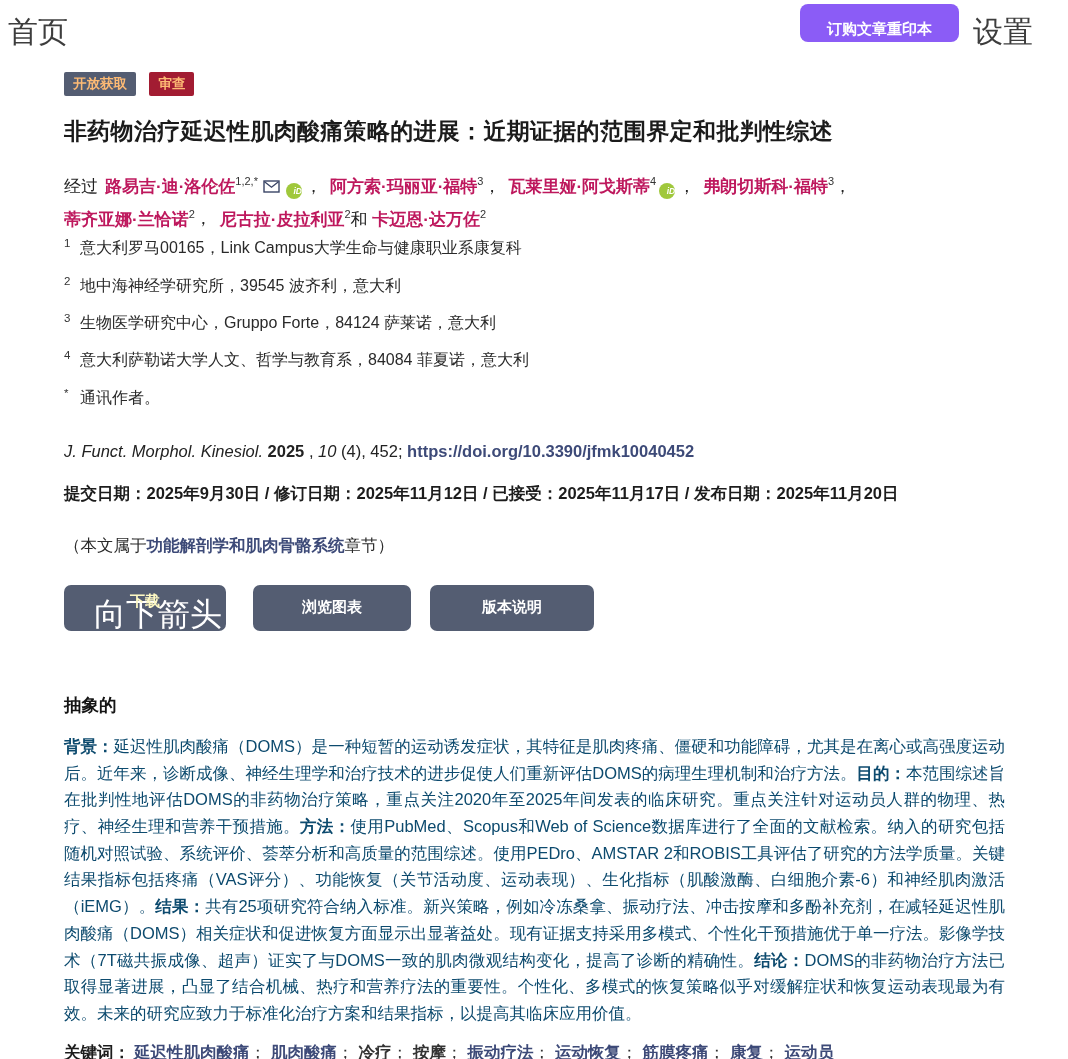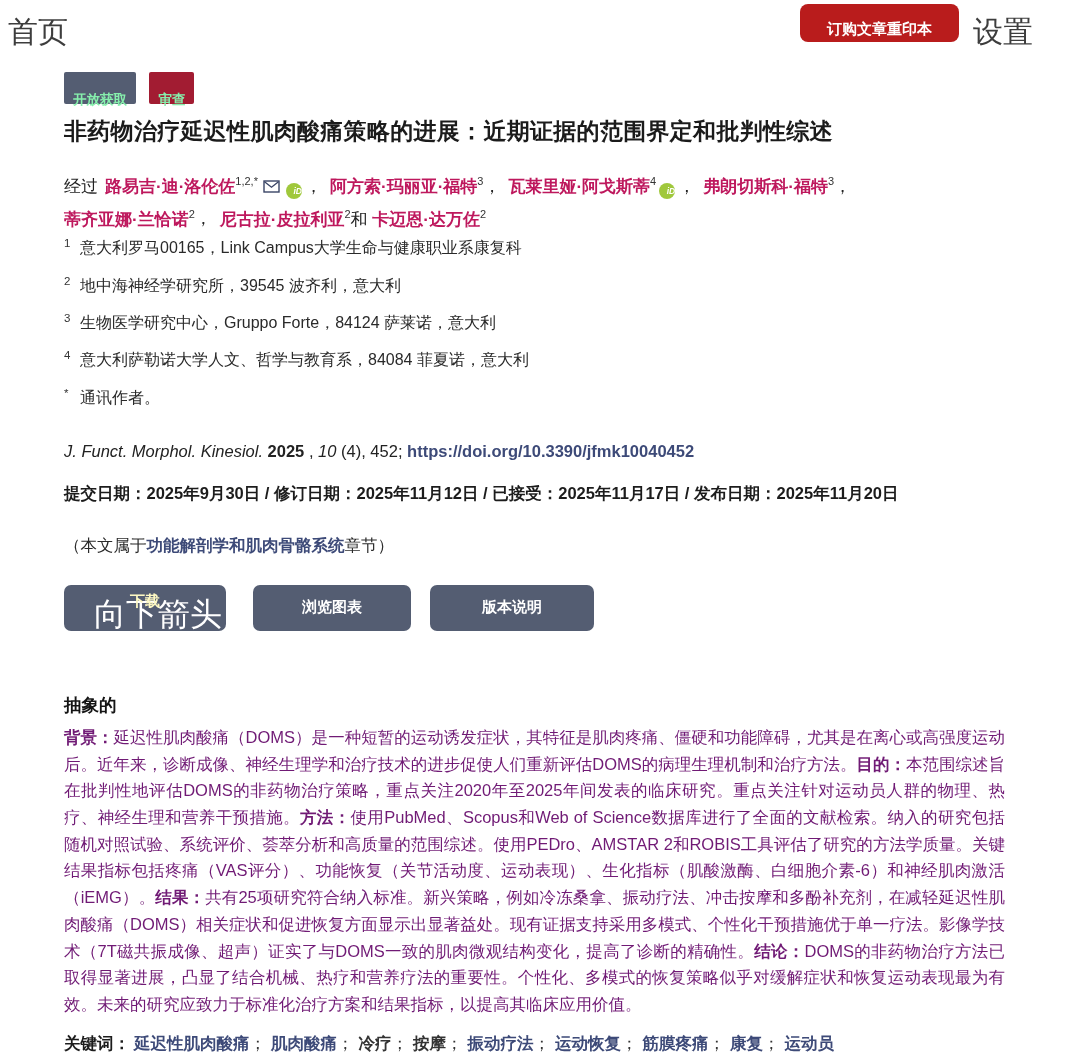--- a/index.html
+++ b/index.html
@@ -3,30 +3,30 @@
 <meta charset="utf-8">
 <style>
   * { margin:0; padding:0; box-sizing:border-box; }
   html,body { background:#ffffff; width:1068px; height:1059px; overflow:hidden;
     font-family:"Liberation Sans","DejaVu Sans",sans-serif; color:#212121; }
 
   
   .top-header { position:relative; height:72px; }
   .home-link { position:absolute; left:8px; top:12px; font-size:30px; color:#3d3d3d; text-decoration:none; }
   .reprints-btn { position:absolute; left:800px; top:4px; height:38px; padding:16px 27px;
-    background:#b91c1c; color:#fff; font-size:15px; font-weight:700; border:none;
+    background:#8b5cf6; color:#fff; font-size:15px; font-weight:700; border:none;
     border-radius:8px; font-family:inherit; cursor:pointer; }
   .settings-link { position:absolute; left:973px; top:12px; font-size:30px; color:#3d3d3d; text-decoration:none; }
 
   
   .content { padding-left:64px; width:1005px; }
 
   .badges { height:24px; }
-  .badge { display:inline-block; height:24px; line-height:24px; padding:16px 9px; margin-right:9px;
-    color:#86efac; font-size:13.5px; font-weight:700; border-radius:2px; vertical-align:top; }
+  .badge { display:inline-block; height:24px; line-height:24px; padding:0 9px; margin-right:9px;
+    color:#fdba74; font-size:13.5px; font-weight:700; border-radius:2px; vertical-align:top; }
   .badge-slate { background:#545d72; }
   .badge-red { background:#a21c32; }
 
   .article-title { margin-top:20px; font-size:23px; line-height:30px; font-weight:700; color:#1b1b1b; letter-spacing:0.3px; }
 
   .byline { margin-top:22px; font-size:17px; line-height:26px; color:#222; }
   .byline .prefix { margin-right:7px; }
   .author-link { color:#be185d; font-weight:700; text-decoration:none; }
   .byline sup { font-size:11px; color:#333; font-weight:400; }
   .byline .sep { margin-right:8px; }
@@ -62,21 +62,21 @@
     font-family:inherit; pointer-events:none; }
   .alt-gray { position:absolute; left:30px; top:12px; color:#6e7277; z-index:0; }
   .btn-download { position:relative; z-index:1; width:162px; height:46px; padding:0; }
   .alt-clip { position:absolute; left:0; top:0; width:162px; height:46px; overflow:hidden; border-radius:7px; }
   .alt-white { position:absolute; left:30px; top:12px; color:#fff; }
   .dl-label { position:absolute; top:7px; left:0; right:0; text-align:center;
     font-size:15px; font-weight:700; color:#fef9c3; z-index:2; }
 
   
   .abs-heading { margin-top:62px; font-size:17.5px; line-height:24px; font-weight:700; color:#141414; }
-  .abs-text { margin-top:7px; font-size:16.5px; line-height:26.7px; color:#701a75;
+  .abs-text { margin-top:16px; font-size:16.5px; line-height:26.7px; color:#0c4a6e;
     text-align:justify; }
   .abs-text .b { font-weight:700; }
 
   .keywords { margin-top:12px; font-size:16.5px; line-height:26px; }
   .kw-label { font-weight:700; color:#1c1c1c; margin-right:4px; }
   .kw-link { color:#3d4a78; font-weight:700; text-decoration:none; }
   .kw-plain { color:#333; font-weight:700; }
   .kw-sep { color:#333; margin-right:5px; }
 </style>
 </head>

